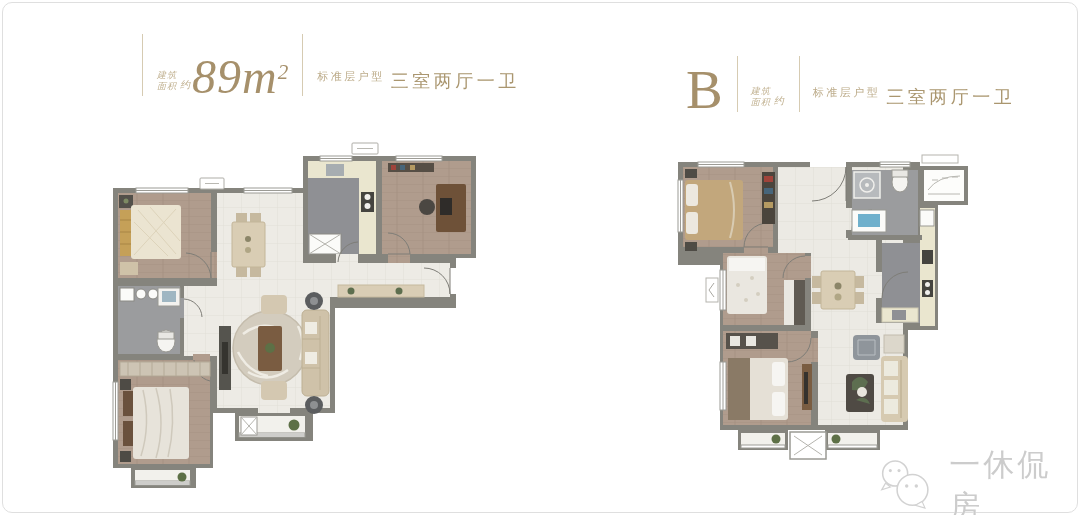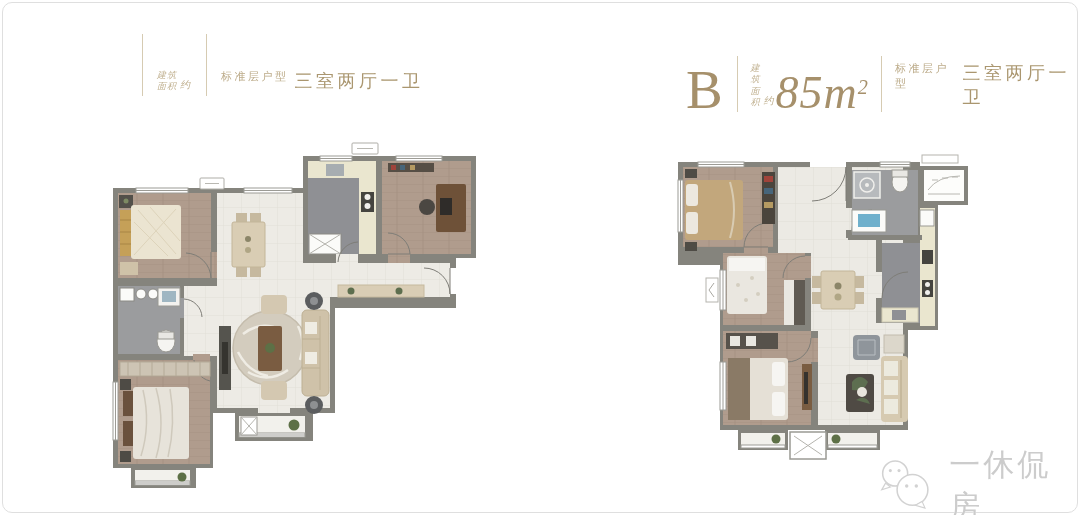--- a/index.html
+++ b/index.html
@@ -47,38 +47,38 @@
 <div class="frame"></div>
 
 <div class="header" id="header-a">
   <div class="hd-div"></div>
   <div class="hd-areawrap">
     <div class="hd-stack">
       <span>建筑</span>
       <span>面积</span>
     </div>
     <span class="hd-approx">约</span>
+    <div class="hd-area"><span>89</span><span>m</span><span class="hd-sup">2</span></div>
   </div>
   <div class="hd-div"></div>
   <div class="hd-desc">
     <span class="hd-type">标准层户型</span>
     <span class="hd-layout">三室两厅一卫</span>
   </div>
 </div>
 
 <div class="header" id="header-b">
   <div class="hd-name">B</div>
   <div class="hd-div"></div>
   <div class="hd-areawrap">
     <div class="hd-stack">
       <span>建筑</span>
       <span>面积</span>
     </div>
     <span class="hd-approx">约</span>
-    <div class="hd-area"><span>85</span><span>m</span><span class="hd-sup">2</span></div>
   </div>
   <div class="hd-div"></div>
   <div class="hd-desc">
     <span class="hd-type">标准层户型</span>
     <span class="hd-layout">三室两厅一卫</span>
   </div>
 </div>
 
 <svg id="plan-a" class="plan" viewBox="0 0 392 352">
   <defs>

